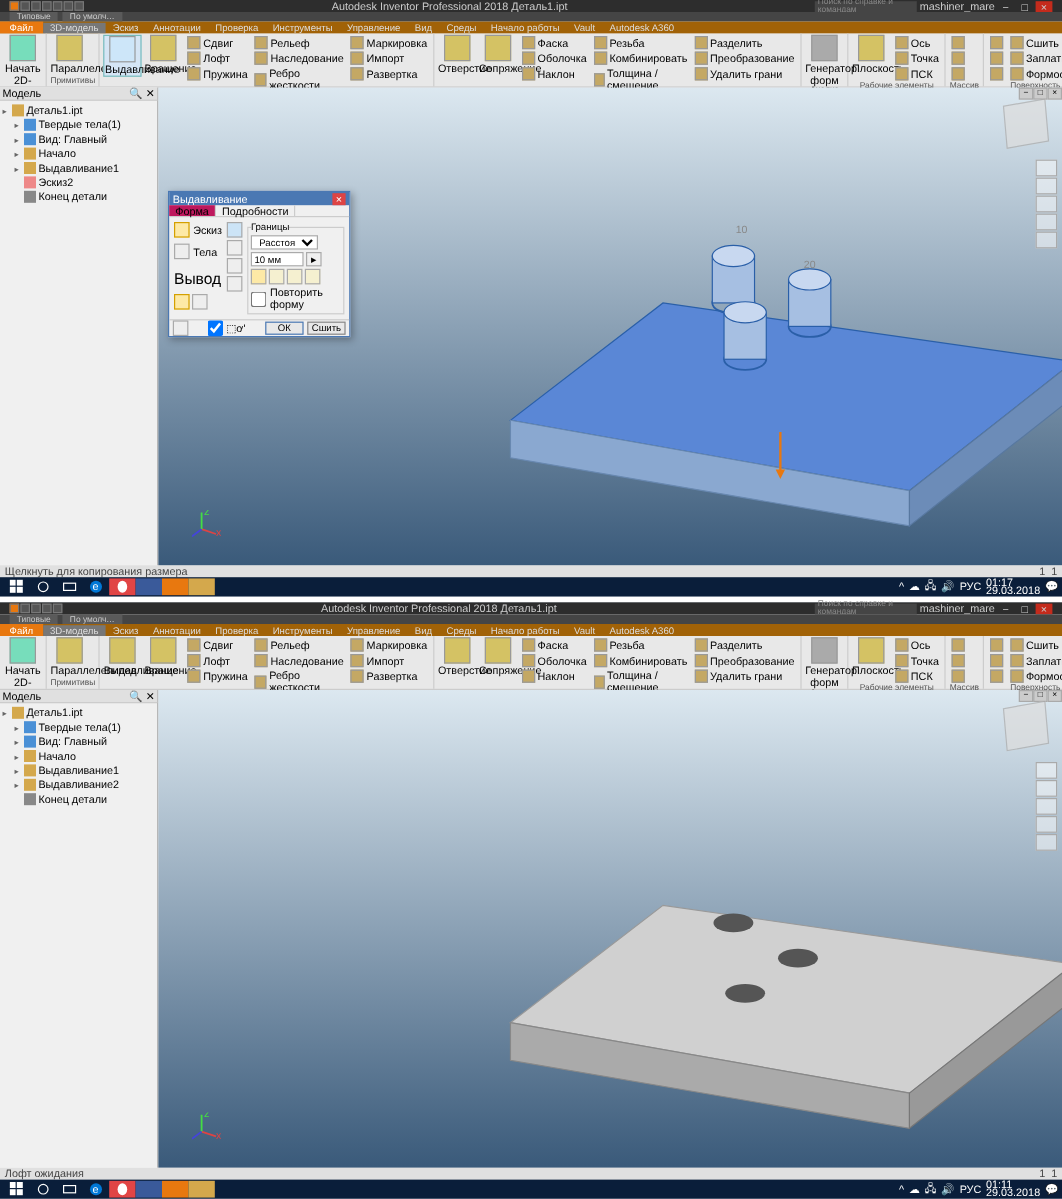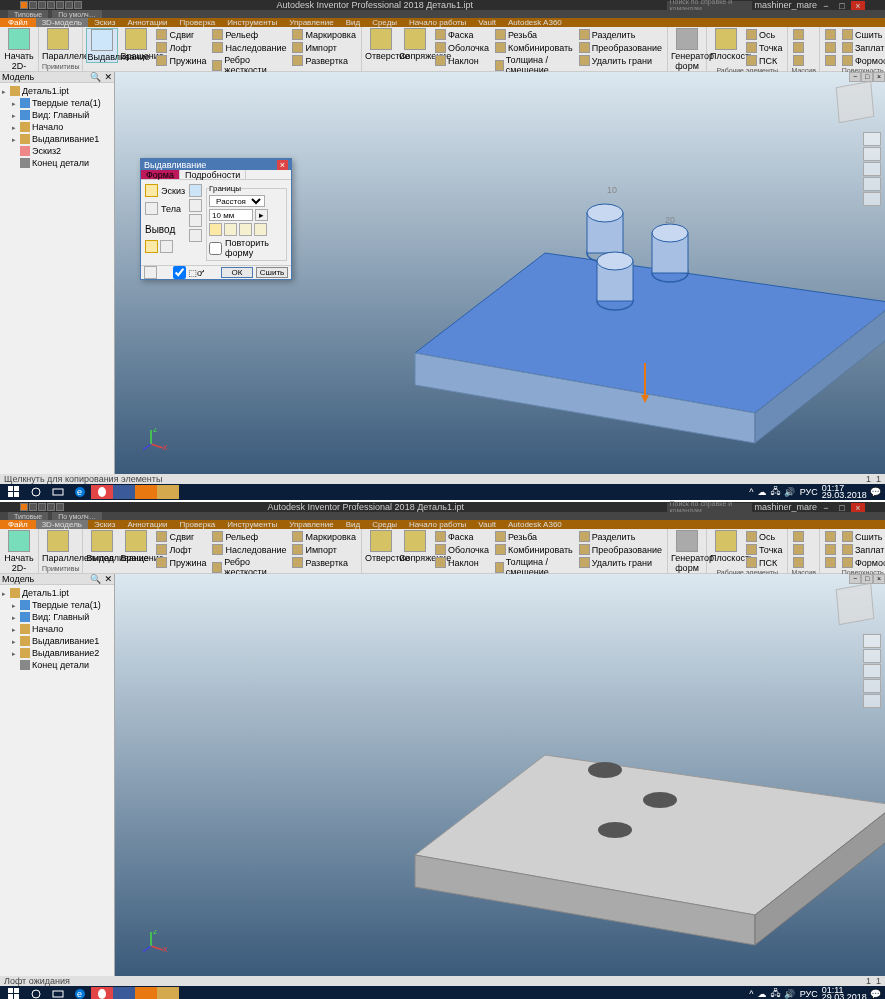--- a/index.html
+++ b/index.html
@@ -1,18 +1,18 @@
 <!DOCTYPE html>
 <html><head>
 <meta charset="utf-8">
 <style>
 *{margin:0;padding:0;box-sizing:border-box;font-family:"Segoe UI",Tahoma,sans-serif;font-size:9px}
 body{width:885px;height:999px;background:#1e3a5f;display:flex;flex-direction:column}
 .screenshot{height:497px;display:flex;flex-direction:column;background:#f0f0f0;position:relative}
-.titlebar{height:10px;background:#2d2d2d;color:#ccc;display:flex;align-items:center;font-size:8px;padding:0 20px}
+.titlebar{height:10px;background:#2d2d2d;color:#ccc;display:flex;align-items:center;font-size:8px;padding:0 8px}
 .title-left{display:flex;gap:1px;align-items:center}
 .tbox{width:8px;height:8px;background:#555;border:1px solid #777}
 .title-center{flex:1;text-align:center}
 .title-right{display:flex;gap:2px;align-items:center}
 .search-box{width:85px;height:9px;background:#454545;color:#888;padding:0 2px;display:flex;align-items:center;font-size:7px}
 .wbtn{width:14px;height:9px;color:#ccc;text-align:center;cursor:pointer}
 .wbtn.close{background:#c42b1c}
 .quickbar{height:8px;background:#454545;display:flex;align-items:center;gap:4px;padding:0 8px}
 .qtab{height:8px;background:#5a5a5a;color:#ccc;padding:0 6px;font-size:7px;display:flex;align-items:center}
 .menubar{height:10px;background:#a16207;display:flex;align-items:center}
@@ -23,21 +23,21 @@
 .rpanel-title{font-size:7px;color:#555;text-align:center}
 .rpanel-content{display:flex;gap:2px;align-items:flex-start}
 .rbtn-big{width:32px;text-align:center;font-size:7px;cursor:pointer}
 .rbtn-big .ricon{width:22px;height:22px;margin:0 auto 1px;background:#d4c264;border:1px solid #999}
 .rbtn-big.active .ricon{background:#f5d878}
 .rbtn-big.active{background:#d5e5f5;border:1px solid #7bb}
 .rbtn-small{display:flex;align-items:center;gap:2px;font-size:7px;padding:1px 2px;cursor:pointer}
 .rbtn-small .sicon{width:11px;height:11px;background:#c4a864;border:1px solid #999}
 .rcol{display:flex;flex-direction:column;gap:0}
 .workspace{flex:1;display:flex;position:relative}
-.browser{width:115px;background:#f0f0f0;border-right:1px solid #aaa;display:flex;flex-direction:column}
+.browser{width:132px;background:#f0f0f0;border-right:1px solid #aaa;display:flex;flex-direction:column}
 .browser-head{height:11px;background:#e0e0e0;display:flex;align-items:center;justify-content:space-between;padding:0 2px;font-size:8px;border-bottom:1px solid #ccc}
 .tree{padding:2px;font-size:8px}
 .tree-item{display:flex;align-items:center;gap:2px;padding:1px 0;cursor:pointer}
 .tree-item.indent1{padding-left:10px}
 .tree-item .exp{width:6px;height:6px;font-size:7px;color:#666}
 .tree-item .ticon{width:10px;height:10px;background:#d4a84c}
 .tree-item.folder .ticon{background:#4a90d6}
 .viewport{flex:1;background:linear-gradient(to bottom,#dce8f0 0%,#3a5a7a 100%);position:relative}
 .viewport svg{width:100%;height:100%}
 .viewcube{position:absolute;top:12px;right:12px;width:36px;height:36px;background:#ddd;opacity:0.7;border:1px solid #aaa;transform:rotate(-10deg) skew(-5deg)}
@@ -406,21 +406,21 @@
    <div class="dlg-body">
     <div class="dlg-col">
      <div class="dlg-opt">
               <div class="dlg-ibox sel"></div>
               <span>Эскиз</span>
             </div>
      <div class="dlg-opt">
               <div class="dlg-ibox"></div>
               <span>Тела</span>
             </div>
-     <div style="font-size:10px;margin-top:4px">Вывод</div>
+     <div style="font-size:13px;margin-top:4px">Вывод</div>
      <div style="display:flex;gap:2px">
               <div class="dlg-ibox sel"></div>
               <div class="dlg-ibox"></div>
             </div>
     </div>
     <div class="dlg-col" style="gap:2px">
      <div class="dlg-ibox" style="background:#cce4f7"></div>
      <div class="dlg-ibox"></div>
      <div class="dlg-ibox"></div>
      <div class="dlg-ibox"></div>
@@ -451,21 +451,21 @@
             <span>⬚ơ'</span>
           </div>
     <div style="display:flex;gap:3px">
      <div class="dlg-btn ok">ОК</div>
      <div class="dlg-btn">Сшить</div>
     </div>
    </div>
   </div>
  </div>
  <div class="statusbar">
-  <span>Щелкнуть для копирования элементы</span>
+  <span>Щелкнуть для копирования размера</span>
   <span><span>1</span>&nbsp;&nbsp;<span>1</span></span>
  </div>
  <div class="taskbar">
   <div class="task-left">
    <div class="tbtn win">
           <svg viewBox="0 0 12 12">
             <rect x="0" y="0" width="5" height="5" fill="#fff"></rect>
             <rect x="6" y="0" width="5" height="5" fill="#fff"></rect>
             <rect x="0" y="6" width="5" height="5" fill="#fff"></rect>
             <rect x="6" y="6" width="5" height="5" fill="#fff"></rect>

